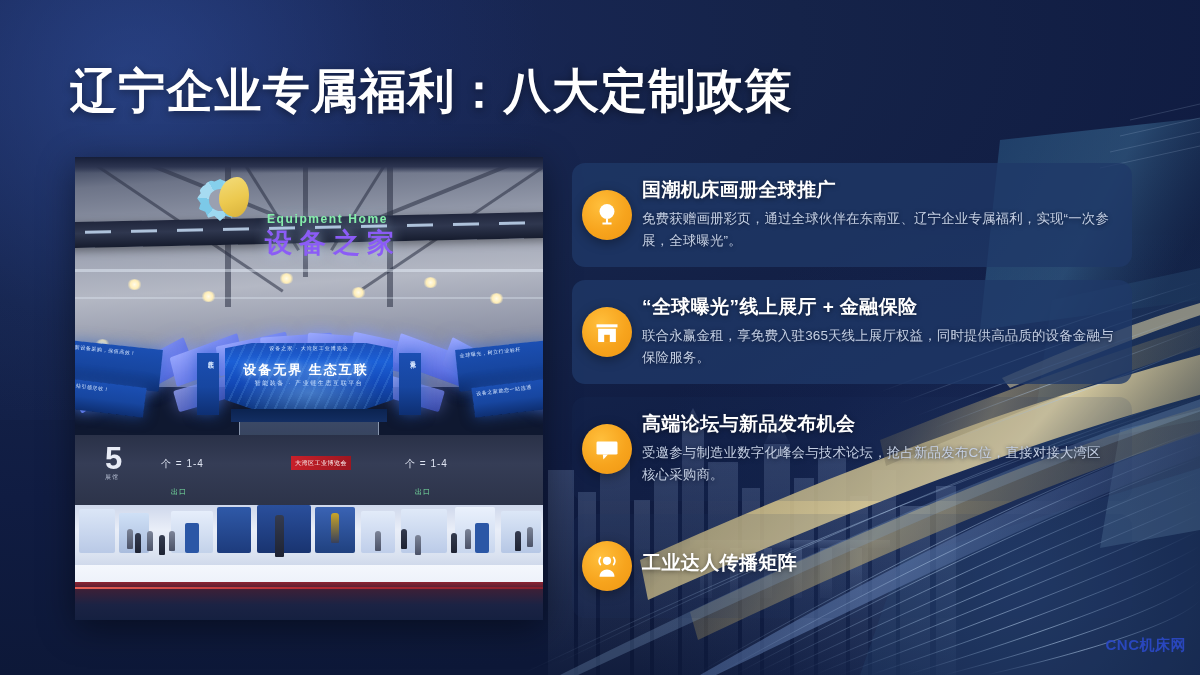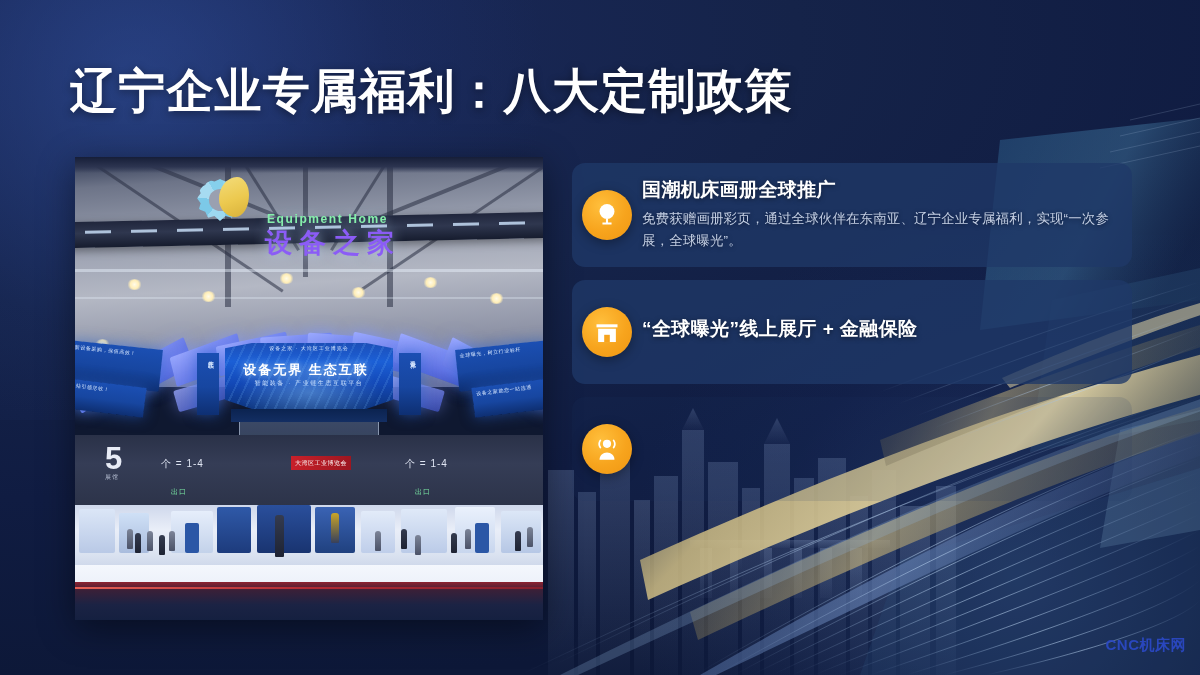--- a/index.html
+++ b/index.html
@@ -550,36 +550,52 @@
         <div class="ic">
           <svg width="28" height="28" viewBox="0 0 24 24" fill="#ffffff">
             <path d="M3 5.4h18v2.6H3z"></path>
             <path d="M4.4 9.2h15.2v11.4H4.4z"></path>
             <rect x="9.6" y="14.4" width="4.8" height="6.2" fill="#f7a41d"></rect>
           </svg>
         </div>
       </div>
       <div class="card-body">
         <div class="card-title">“全球曝光”线上展厅 + 金融保险</div>
-      </div>
-    </div>
-
+        <div class="card-desc">联合永赢金租，享免费入驻365天线上展厅权益，同时提供高品质的设备金融与保险服务。</div>
+      </div>
+    </div>
+
+    <div class="card ghost">
+      <div class="ic-wrap">
+        <div class="ic">
+          <svg width="28" height="28" viewBox="0 0 24 24" fill="#ffffff">
+            <rect x="3" y="5.6" width="18" height="11.2" rx="1.2"></rect>
+            <path d="M8.4 16.8h4.4L8.9 21z"></path>
+          </svg>
+        </div>
+      </div>
+      <div class="card-body">
+        <div class="card-title">高端论坛与新品发布机会</div>
+        <div class="card-desc">受邀参与制造业数字化峰会与技术论坛，抢占新品发布C位，直接对接大湾区核心采购商。</div>
+      </div>
+    </div>
 
     <div class="card ghost">
       <div class="ic-wrap">
         <div class="ic">
           <svg width="28" height="28" viewBox="0 0 24 24" fill="none">
             <circle cx="12" cy="7.6" r="3.5" fill="#ffffff"></circle>
             <path d="M5.6 21.2c0-3.6 2.9-6.1 6.4-6.1s6.4 2.5 6.4 6.1z" fill="#ffffff"></path>
             <path d="M6.3 4.6a5.6 5.6 0 0 0 0 6.2" stroke="#ffffff" stroke-width="1.5" stroke-linecap="round"></path>
             <path d="M17.7 4.6a5.6 5.6 0 0 1 0 6.2" stroke="#ffffff" stroke-width="1.5" stroke-linecap="round"></path>
           </svg>
         </div>
       </div>
       <div class="card-body">
+        <div class="card-title">工业达人传播矩阵</div>
       </div>
     </div>
 
   </div>
 
   <div id="watermark">CNC机床网</div>
 
 </div>
 
 </body></html>

